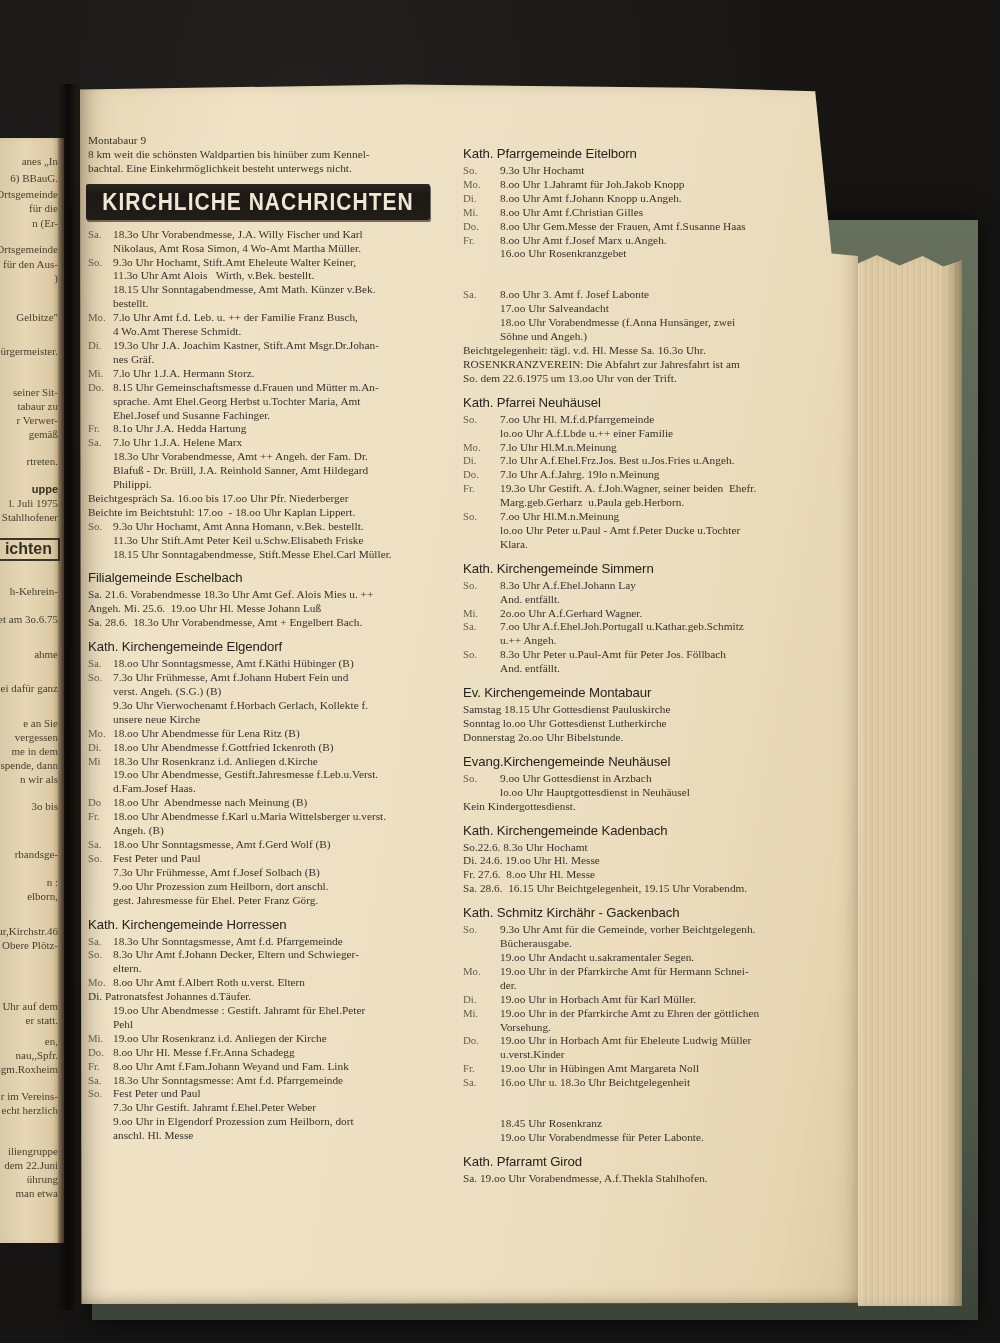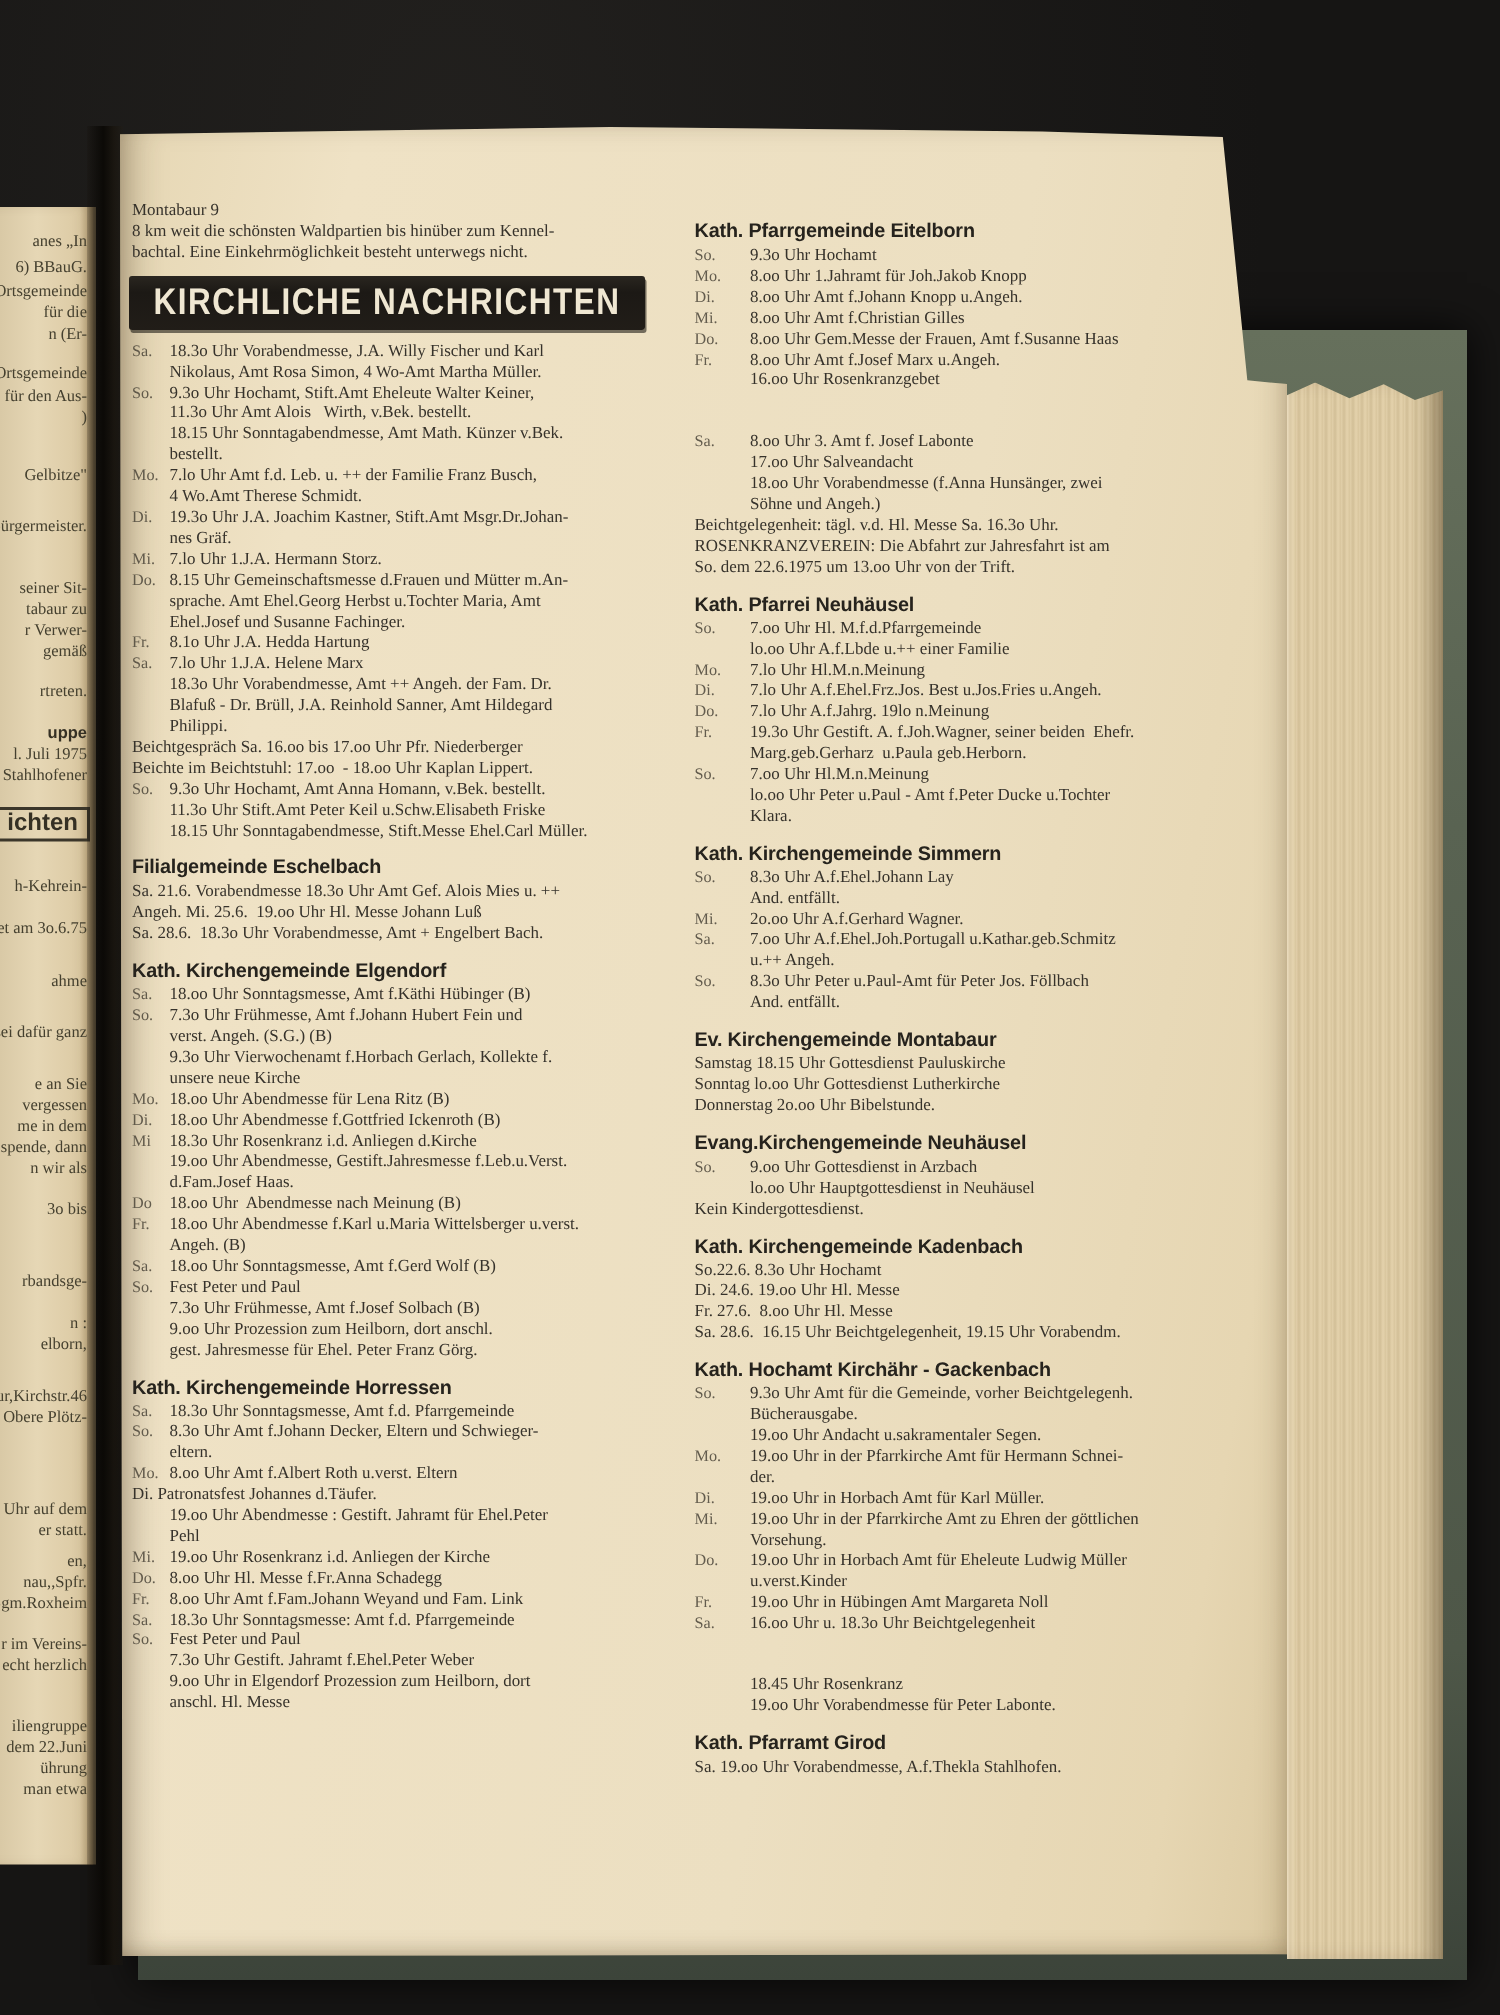--- a/index.html
+++ b/index.html
@@ -60,21 +60,21 @@
     margin:8px 0 8px -2px;width:344px;height:36px;
     background:linear-gradient(180deg,#2a2620,#1c1915 30%,#211d18);
     border-radius:2px;box-shadow:1px 2px 0 rgba(15,12,8,.55);
     display:flex;align-items:center;justify-content:center;
   }
   .banner span{
     font-family:"Liberation Sans",sans-serif;font-weight:bold;font-size:21px;
     letter-spacing:1px;color:#efe7d2;transform:scaleY(1.18);white-space:pre;
   }
   .sec-title{
-    font-family:"Liberation Sans",sans-serif;font-weight:bold;font-size:13.2px;
+    font-family:"Liberation Sans",sans-serif;font-weight:normal;font-size:13.2px;
     color:#26231d;margin:9px 0 3px 0;white-space:pre;letter-spacing:-.1px;
   }
   section:first-child .sec-title{margin-top:0;}
   .row{display:flex;align-items:flex-start;}
   .row.gap{margin-top:27px;}
   .day{
     flex:0 0 25px;font-size:10.8px;line-height:13.9px;color:#4c463a;opacity:.85;
     white-space:pre;
   }
   .col-right .day{flex-basis:37px;}
@@ -531,21 +531,21 @@
           <div class="row flat">
             <div class="txt">
               <div class="ln">So.22.6. 8.3o Uhr Hochamt</div>
               <div class="ln">Di. 24.6. 19.oo Uhr Hl. Messe</div>
               <div class="ln">Fr. 27.6.  8.oo Uhr Hl. Messe</div>
               <div class="ln">Sa. 28.6.  16.15 Uhr Beichtgelegenheit, 19.15 Uhr Vorabendm.</div>
             </div>
           </div>
         </section>
         <section>
-          <h3 class="sec-title">Kath. Hochamt Kirchähr - Gackenbach</h3>
+          <h3 class="sec-title">Kath. Schmitz Kirchähr - Gackenbach</h3>
           <div class="row">
             <span class="day">So.</span>
             <div class="txt">
               <div class="ln">9.3o Uhr Amt für die Gemeinde, vorher Beichtgelegenh.</div>
               <div class="ln">Bücherausgabe.</div>
               <div class="ln">19.oo Uhr Andacht u.sakramentaler Segen.</div>
             </div>
           </div>
           <div class="row">
             <span class="day">Mo.</span>

